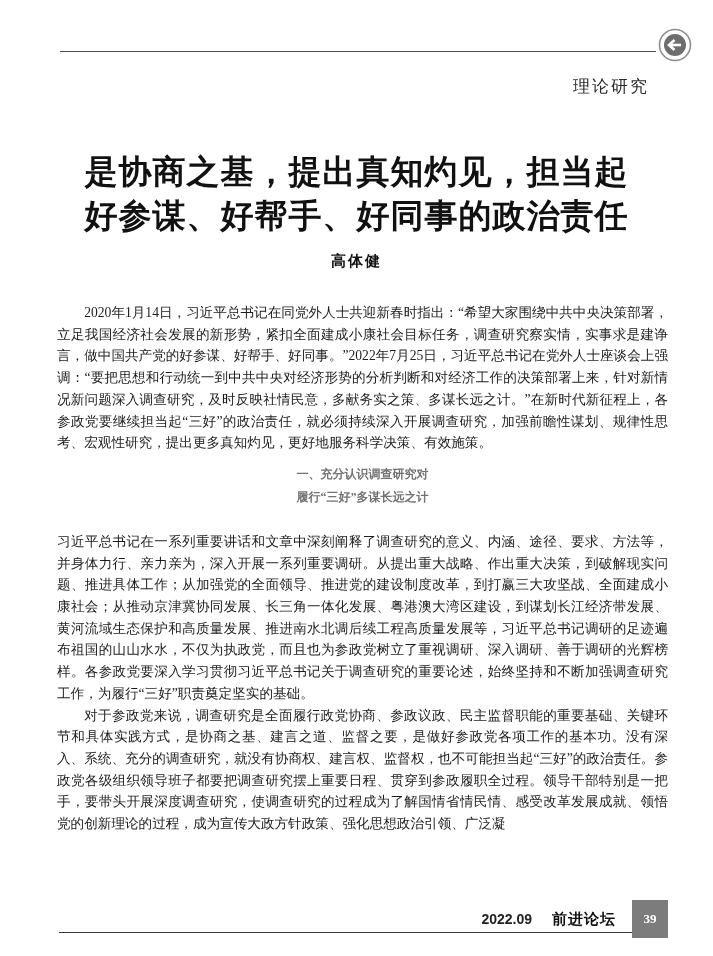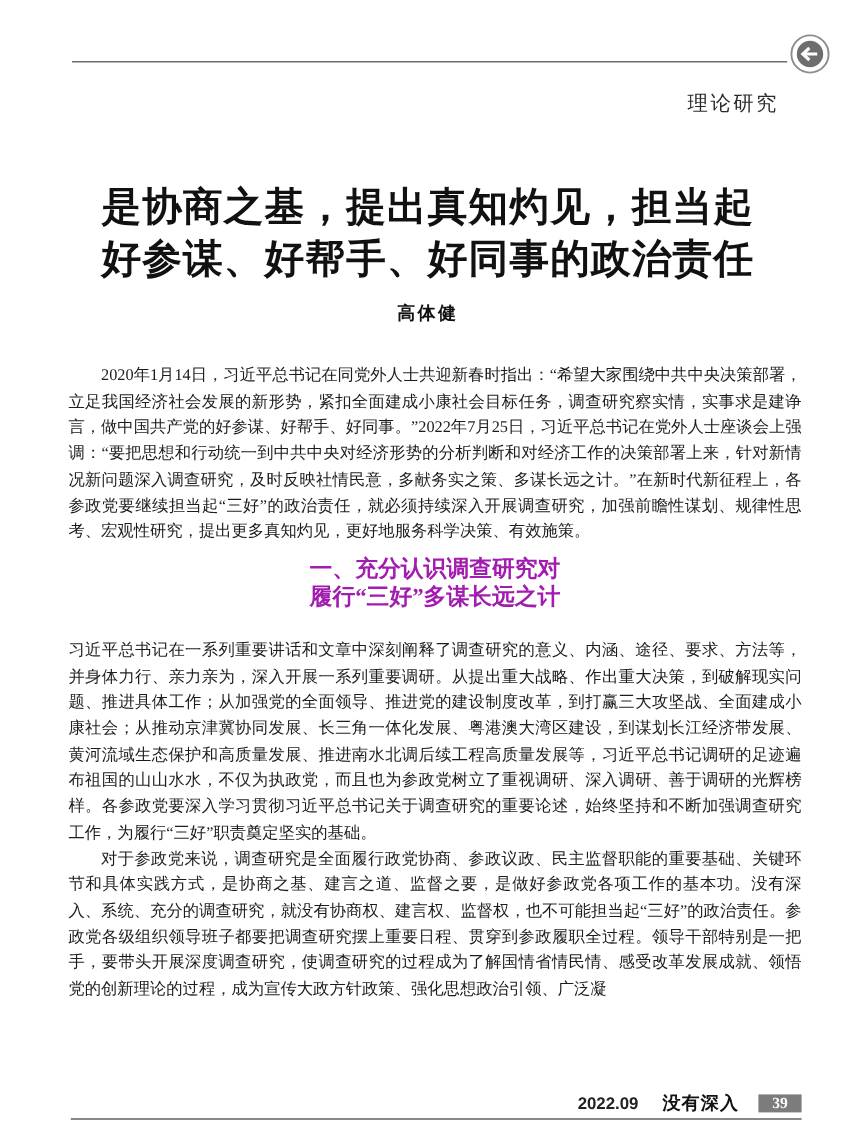--- a/index.html
+++ b/index.html
@@ -85,23 +85,23 @@
     line-height: 21.7px;
     text-align: justify;
     color: #1c1c1c;
   }
   .col p { margin: 0; }
   .col p.indent { text-indent: 2em; }
   .section-heading {
     margin: 9px 0 8px 0;
     text-align: center;
     font-weight: bold;
-    font-size: 19px;
+    font-size: 12px;
     line-height: 23px;
-    color: #a21caf;
+    color: #737373;
   }
   .section-heading span { display: block; }
 
   
   .footer {
     position: absolute;
     left: 59px;
     right: 45px;
     top: 906px;
     height: 26px;
@@ -121,21 +121,21 @@
     font-family: "Liberation Sans", "DejaVu Sans", sans-serif;
     font-size: 15px;
     font-weight: bold;
     letter-spacing: 1px;
     color: #111111;
     margin-left: 20px;
   }
   .page-badge {
     margin-left: 16px;
     min-width: 36px;
-    height: 15px;
+    height: 38px;
     background: #7c7c7c;
     color: #ffffff;
     font-size: 13px;
     font-weight: bold;
     display: flex;
     align-items: center;
     justify-content: center;
   }
 </style>
 </head>
@@ -169,17 +169,17 @@
       </h2>
     </div>
     <div class="col">
       <p>习近平总书记在一系列重要讲话和文章中深刻阐释了调查研究的意义、内涵、途径、要求、方法等，并身体力行、亲力亲为，深入开展一系列重要调研。从提出重大战略、作出重大决策，到破解现实问题、推进具体工作；从加强党的全面领导、推进党的建设制度改革，到打赢三大攻坚战、全面建成小康社会；从推动京津冀协同发展、长三角一体化发展、粤港澳大湾区建设，到谋划长江经济带发展、黄河流域生态保护和高质量发展、推进南水北调后续工程高质量发展等，习近平总书记调研的足迹遍布祖国的山山水水，不仅为执政党，而且也为参政党树立了重视调研、深入调研、善于调研的光辉榜样。各参政党要深入学习贯彻习近平总书记关于调查研究的重要论述，始终坚持和不断加强调查研究工作，为履行“三好”职责奠定坚实的基础。</p>
       <p class="indent">对于参政党来说，调查研究是全面履行政党协商、参政议政、民主监督职能的重要基础、关键环节和具体实践方式，是协商之基、建言之道、监督之要，是做好参政党各项工作的基本功。没有深入、系统、充分的调查研究，就没有协商权、建言权、监督权，也不可能担当起“三好”的政治责任。参政党各级组织领导班子都要把调查研究摆上重要日程、贯穿到参政履职全过程。领导干部特别是一把手，要带头开展深度调查研究，使调查研究的过程成为了解国情省情民情、感受改革发展成就、领悟党的创新理论的过程，成为宣传大政方针政策、强化思想政治引领、广泛凝</p>
     </div>
   </div>
 
   <div class="footer">
     <span class="footer-issue">2022.09</span>
-    <span class="footer-journal">没有深入</span>
+    <span class="footer-journal">前进论坛</span>
     <span class="page-badge">39</span>
   </div>
 
 </div>
 
 </body></html>

